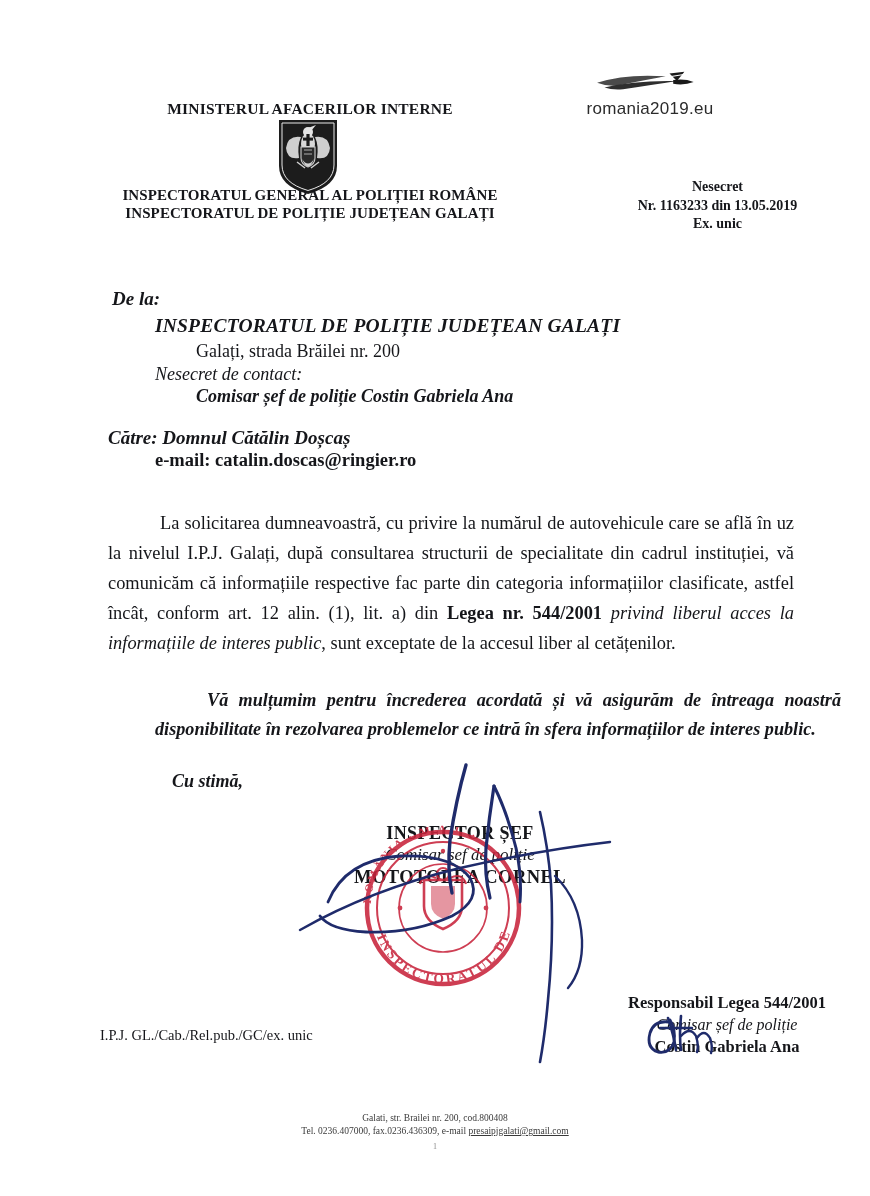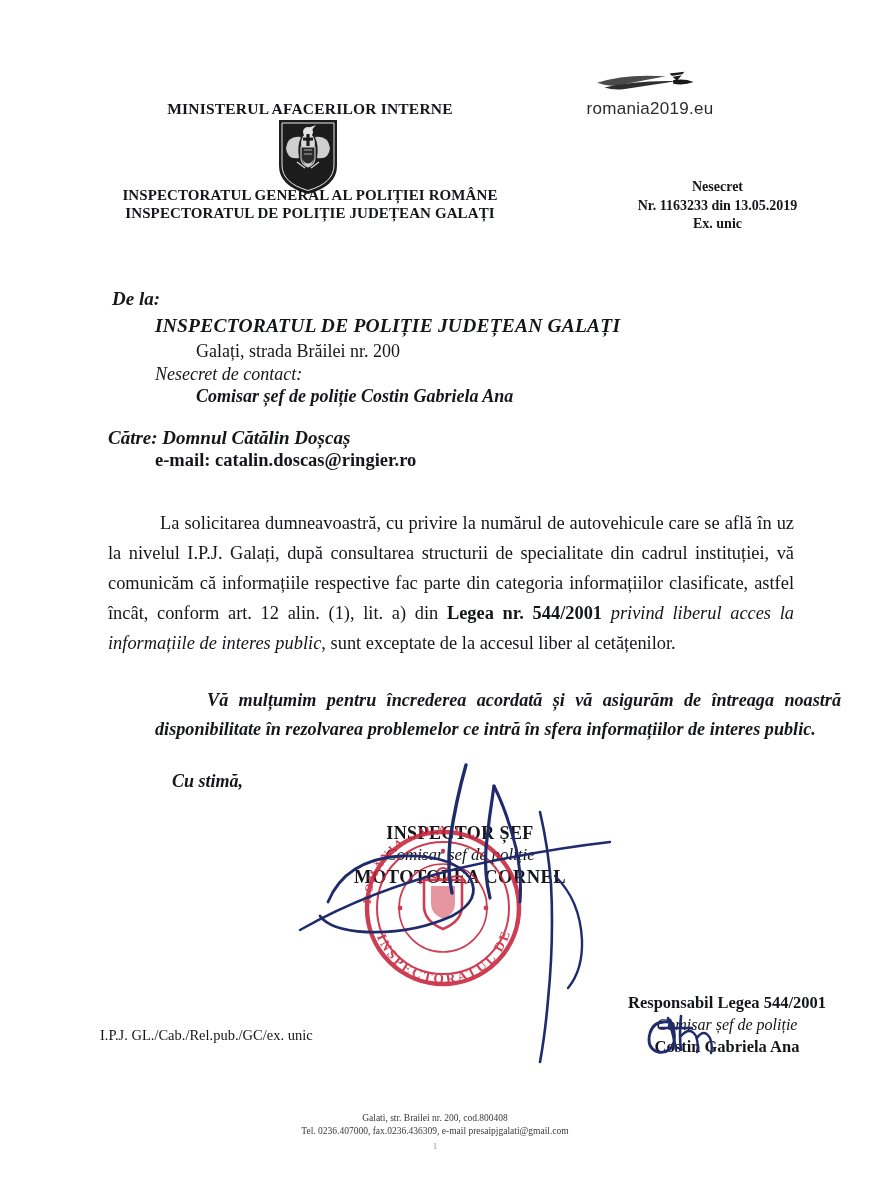--- a/index.html
+++ b/index.html
@@ -153,21 +153,21 @@
   
   .footer {
     position: absolute;
     left: 0; top: 1112px;
     width: 870px;
     text-align: center;
     font-size: 9.5px;
     color: #3a3a3a;
     line-height: 13px;
   }
-  .footer .mail { }
+  .footer .mail { text-decoration: underline; }
   .footer .pgno { font-size: 8px; color: #8a8a8a; margin-top: 2px; }
 
   
   .overlay {
     position: absolute;
     left: 0; top: 0;
     width: 870px; height: 1196px;
     pointer-events: none;
   }
 </style>

